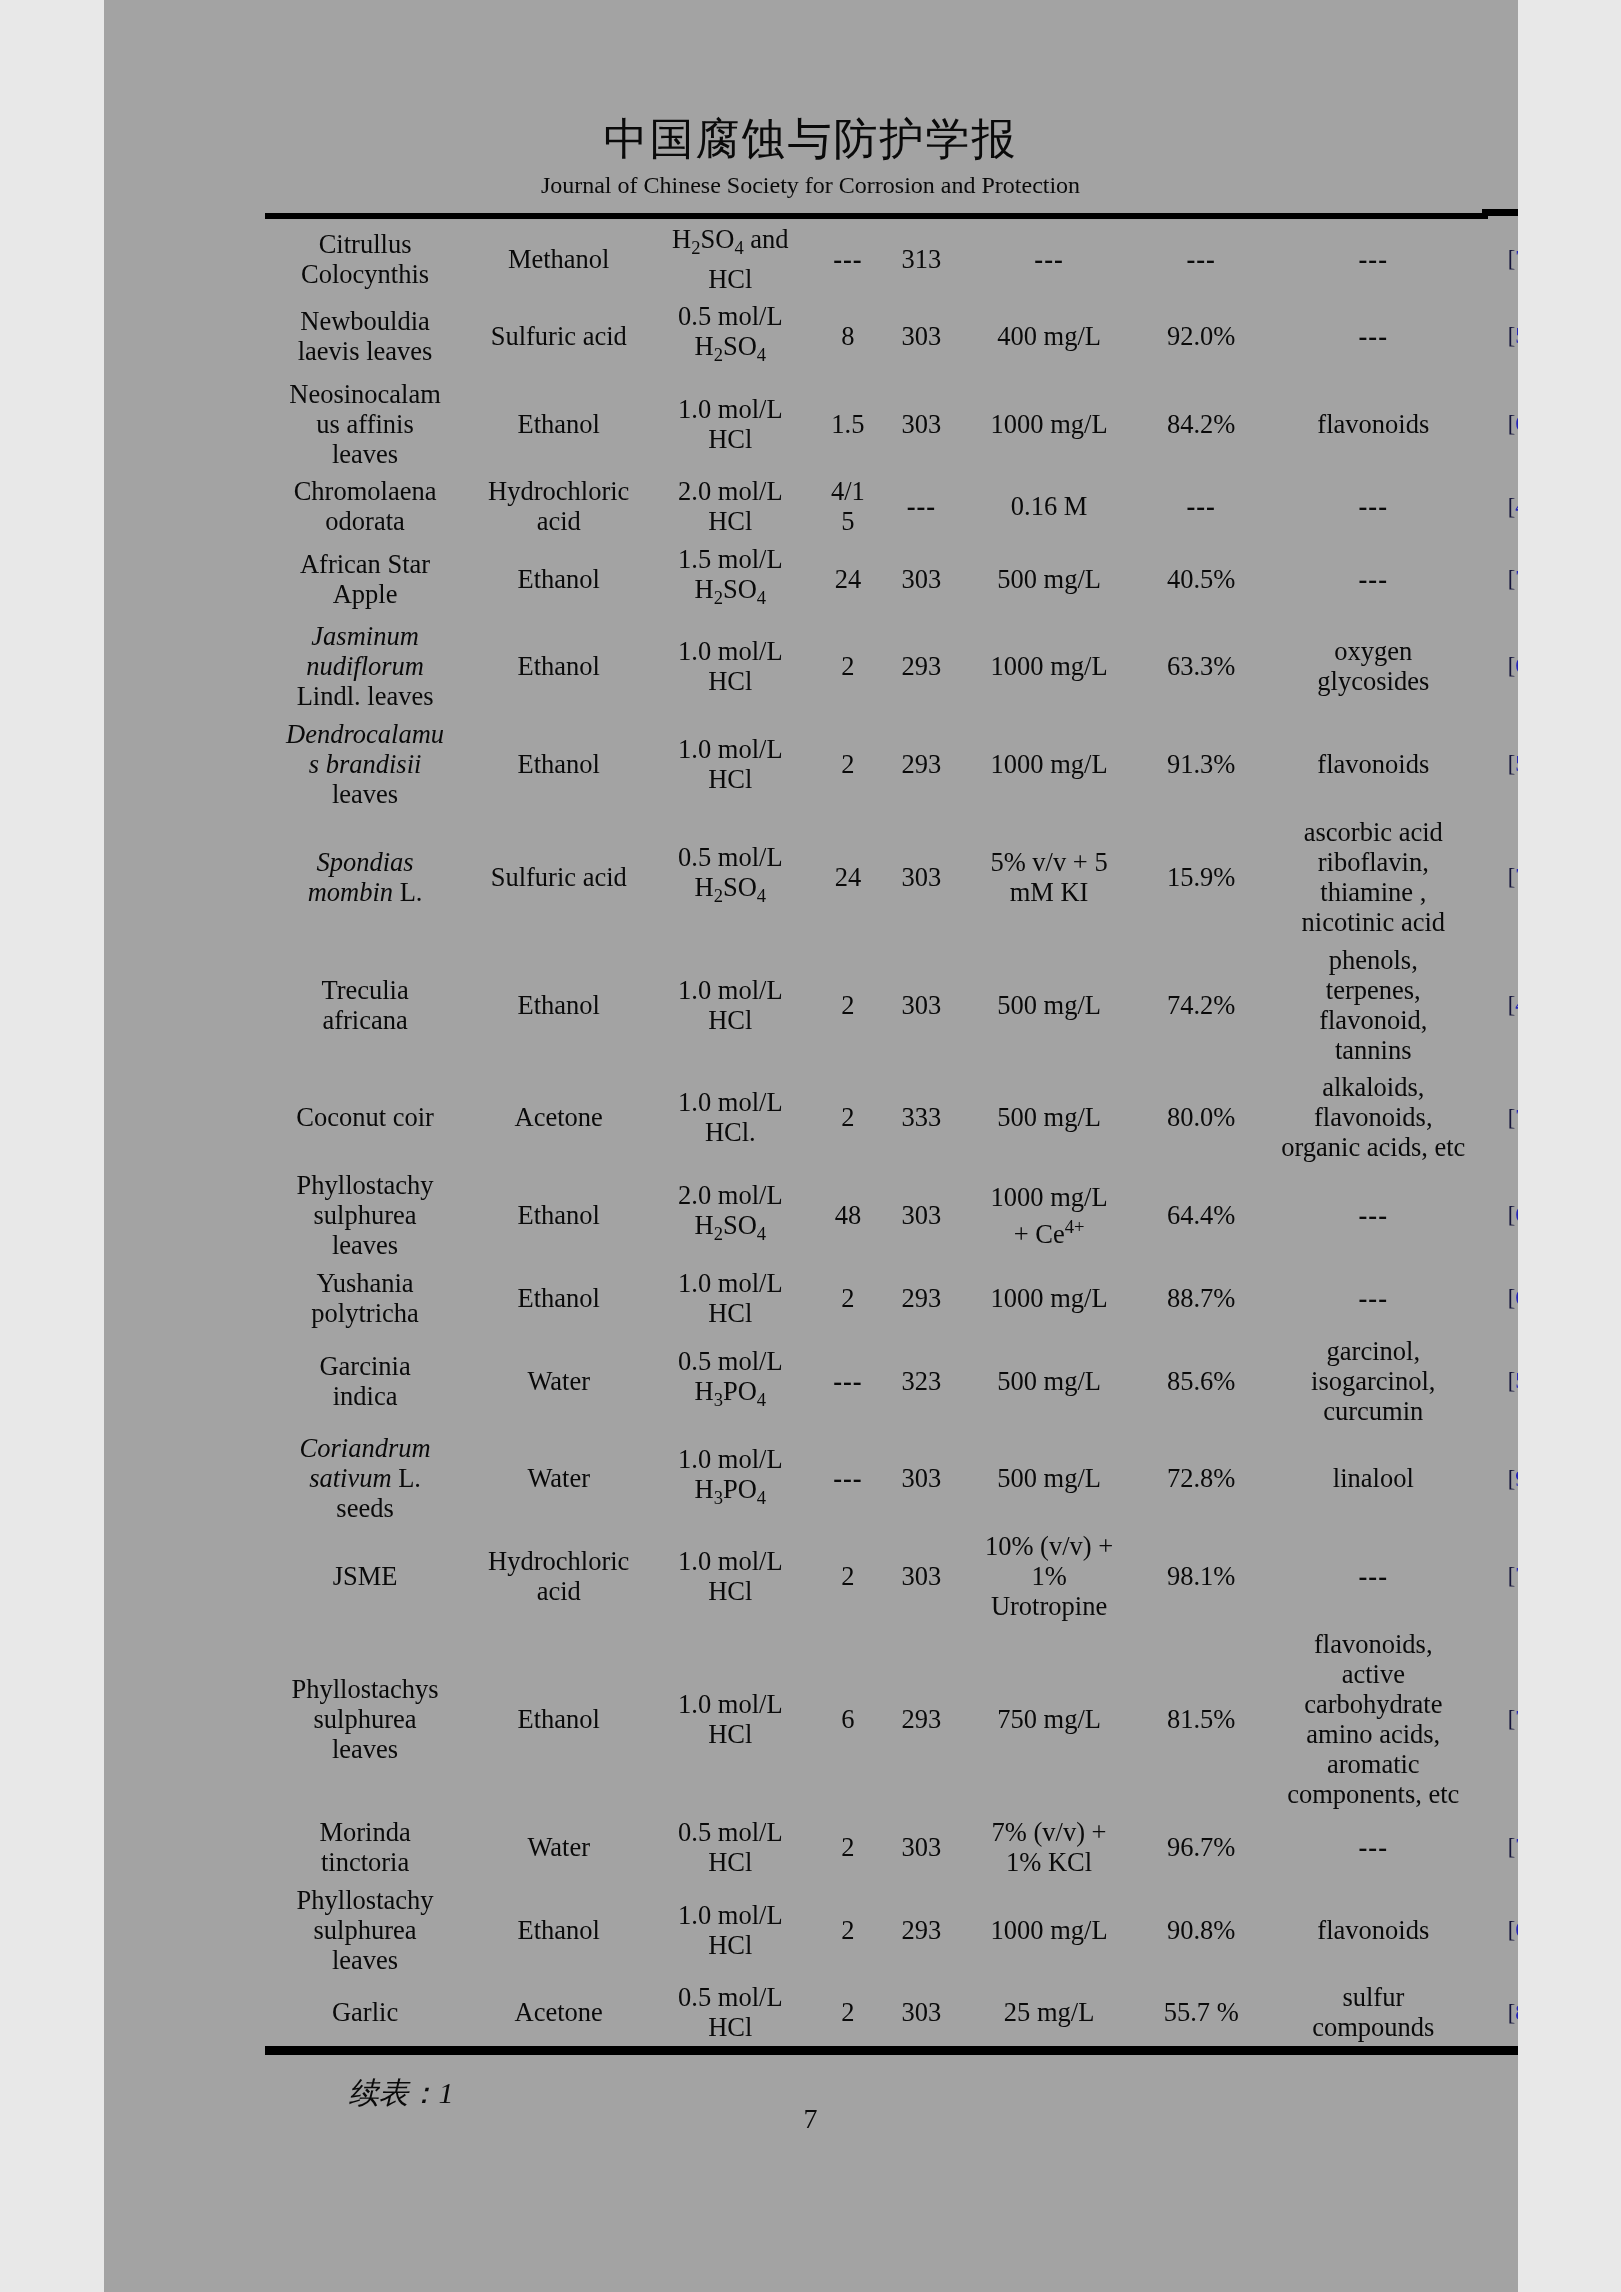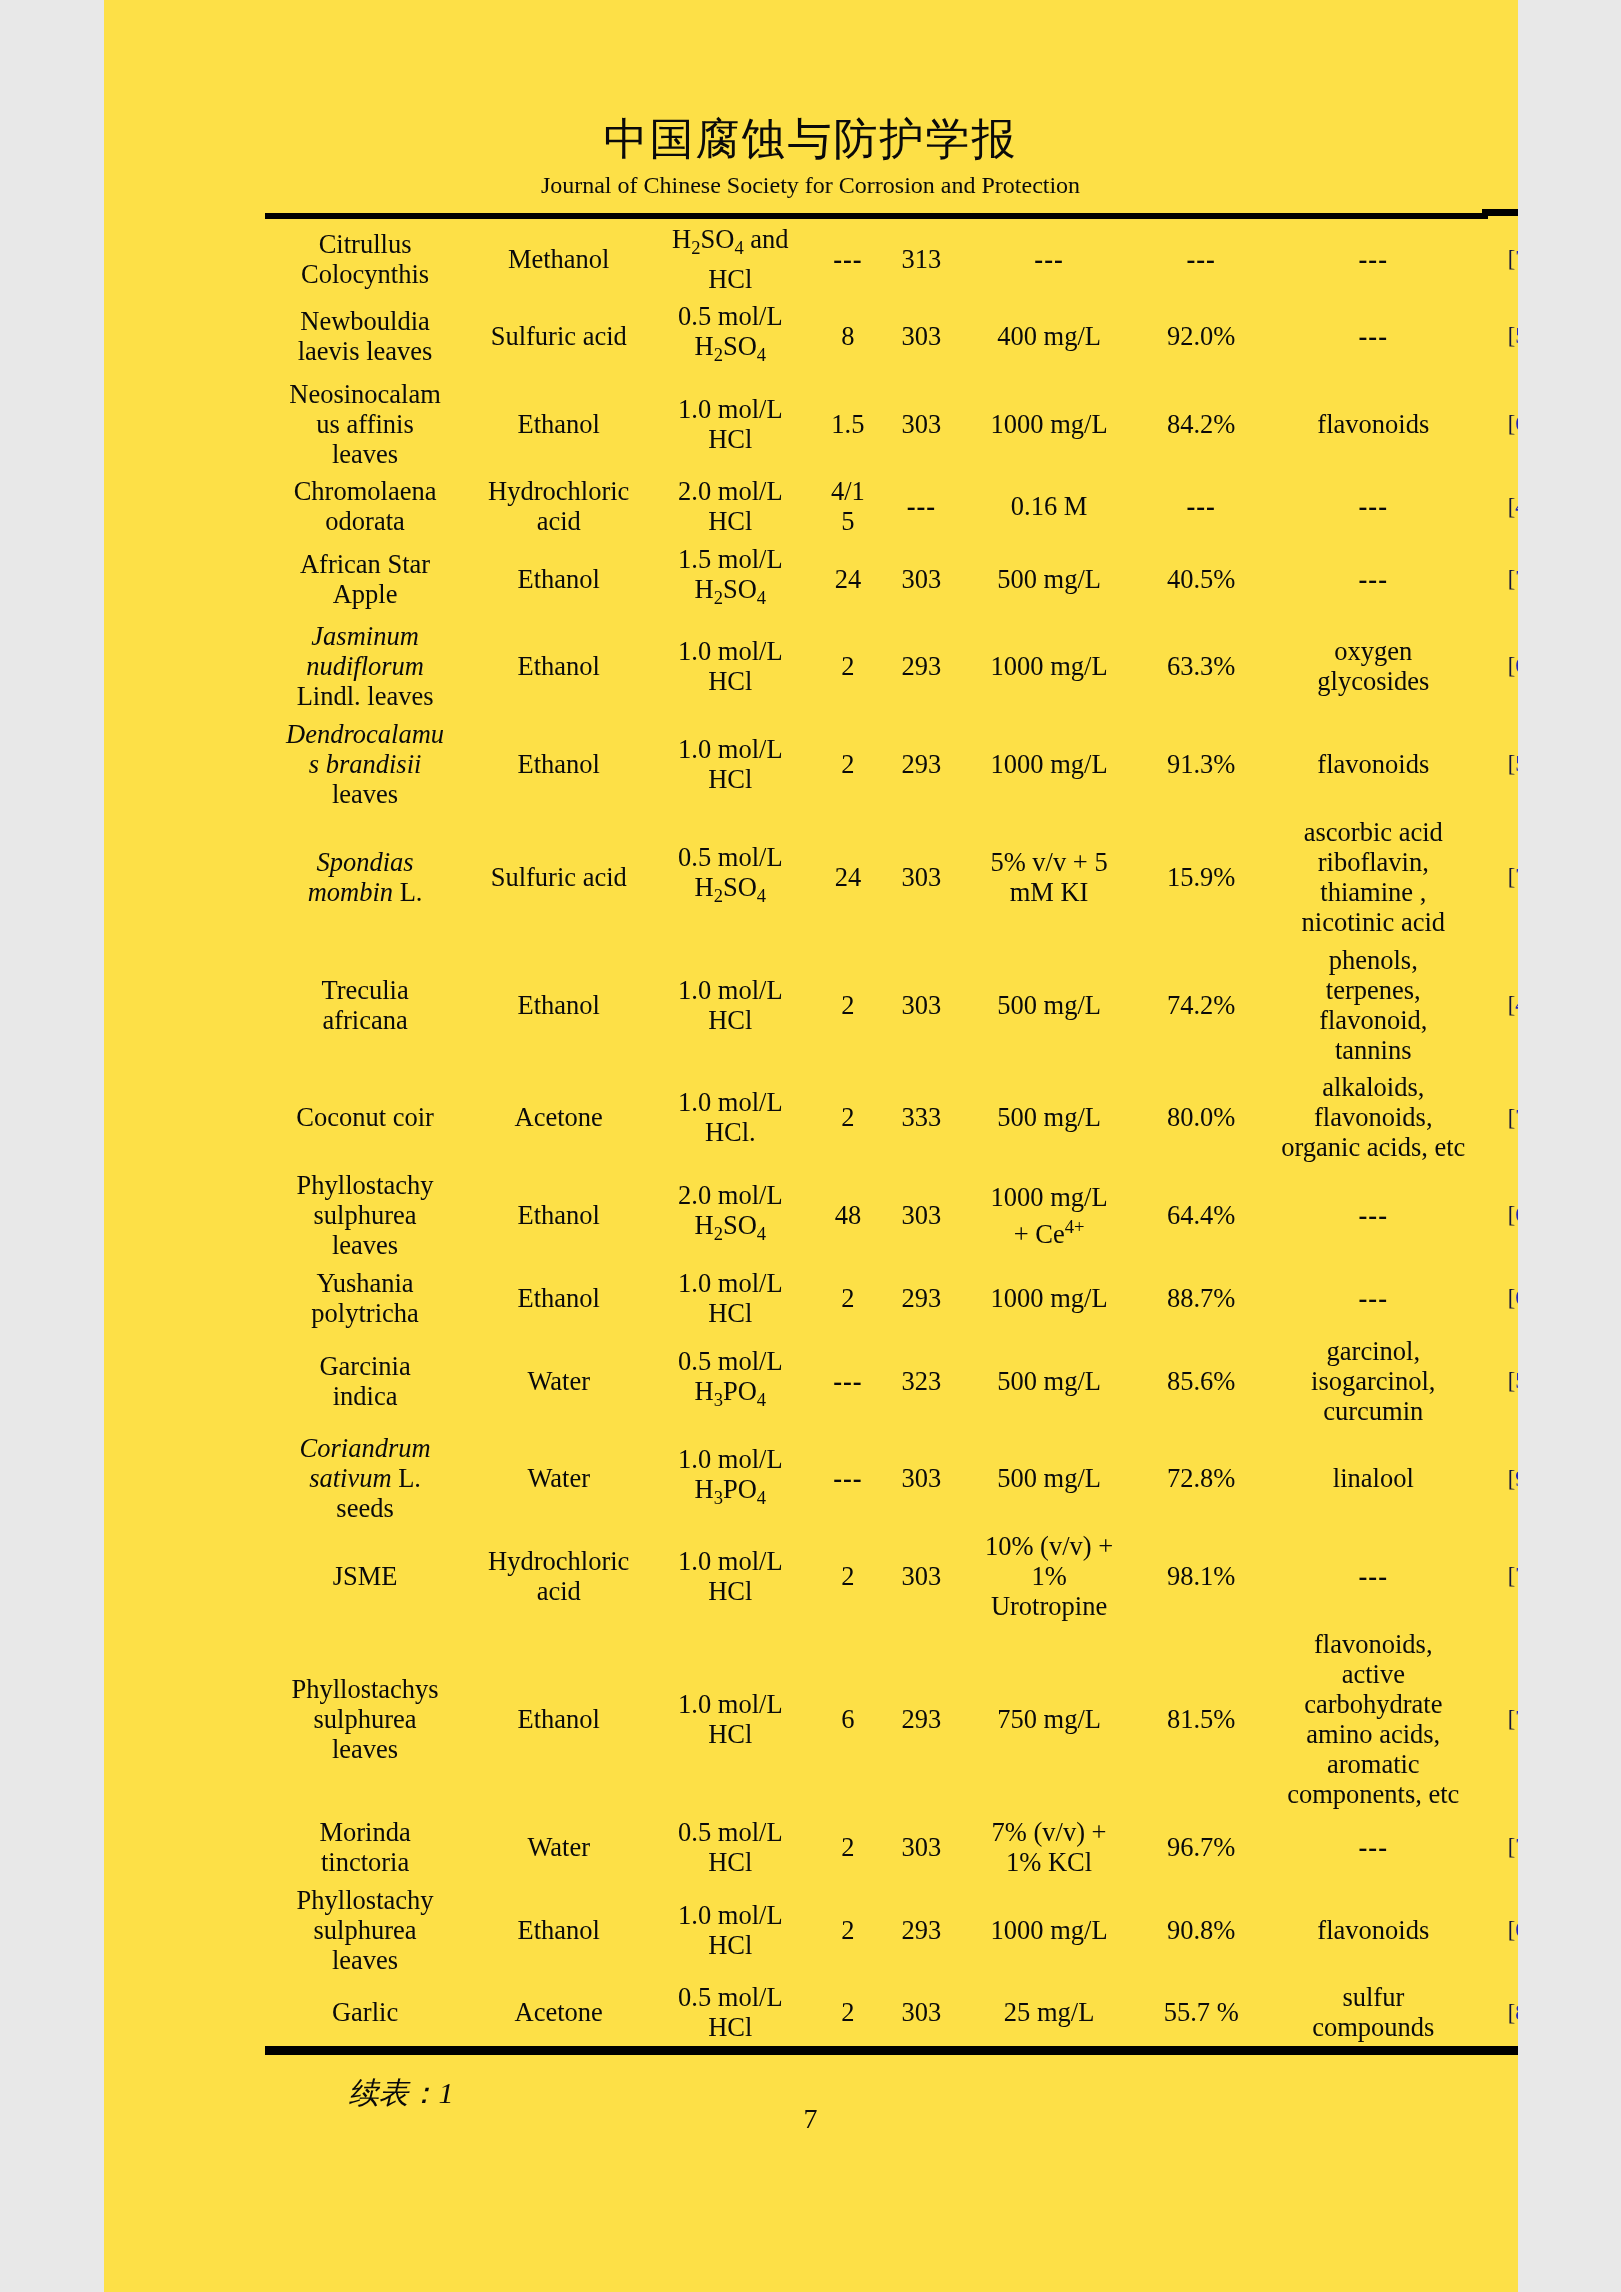--- a/index.html
+++ b/index.html
@@ -1,17 +1,17 @@
 <!DOCTYPE html>
 <html><head>
 <meta charset="utf-8">
 <style>
   html,body { margin:0; padding:0; background:#e8e8e8; }
   .page {
-    width:1414px; height:2293px; background:#fde047; position:relative;
+    width:1414px; height:2293px; background:#a3a3a3; position:relative;
     margin:0 auto; overflow:hidden;
     font-family:"Liberation Serif","DejaVu Serif",serif; color:#0a0a0a;
   }
   .doc-header { text-align:center; padding-top:114px; }
   .title-zh { font-size:44px; letter-spacing:2px; line-height:51px; }
   .subtitle-en { font-size:24px; line-height:32px; margin-top:3.9px; }
 
   .table-zone { width:1302px; margin-left:161px; margin-top:7.8px; }
 
   .topline { position:relative; height:11.8px; }

